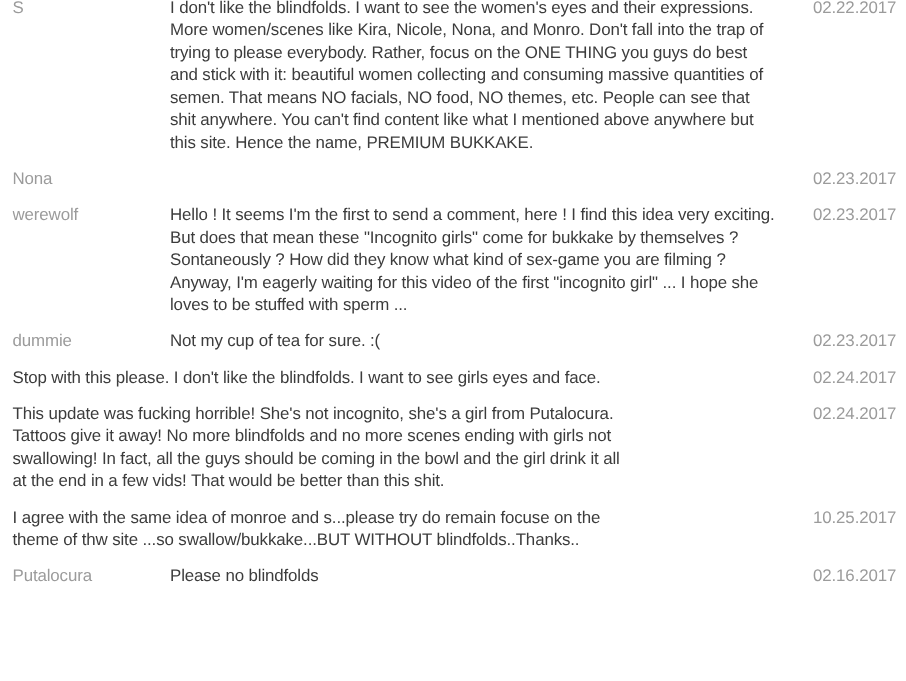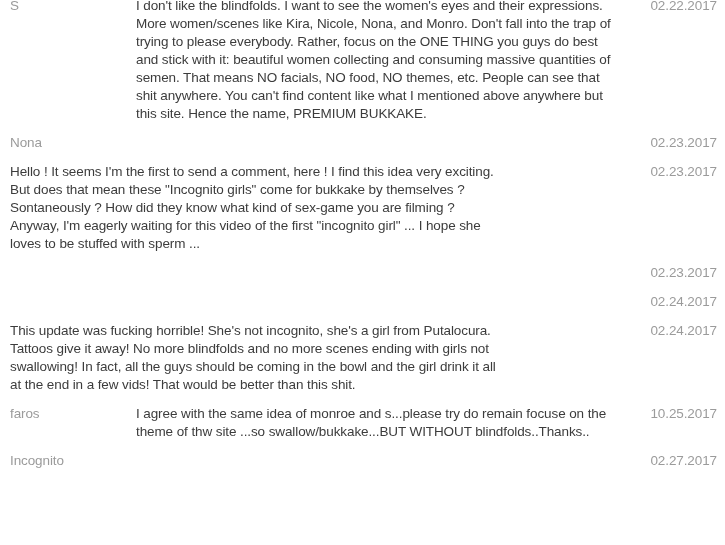--- a/index.html
+++ b/index.html
@@ -52,41 +52,45 @@
     <div class="comment-text">I don't like the blindfolds. I want to see the women's eyes and their expressions. More women/scenes like Kira, Nicole, Nona, and Monro. Don't fall into the trap of trying to please everybody. Rather, focus on the ONE THING you guys do best and stick with it: beautiful women collecting and consuming massive quantities of semen. That means NO facials, NO food, NO themes, etc. People can see that shit anywhere. You can't find content like what I mentioned above anywhere but this site. Hence the name, PREMIUM BUKKAKE.</div>
     <div class="comment-date">02.22.2017</div>
   </div>
 
   <div class="comment-row">
     <div class="comment-username">Nona</div>
     <div class="comment-date">02.23.2017</div>
   </div>
 
   <div class="comment-row">
+    <div class="comment-username">werewolf</div>
     <div class="comment-text">Hello ! It seems I'm the first to send a comment, here ! I find this idea very exciting. But does that mean these "Incognito girls" come for bukkake by themselves ? Sontaneously ? How did they know what kind of sex-game you are filming ? Anyway, I'm eagerly waiting for this video of the first "incognito girl" ... I hope she loves to be stuffed with sperm ...</div>
     <div class="comment-date">02.23.2017</div>
   </div>
 
   <div class="comment-row">
+    <div class="comment-username">dummie</div>
+    <div class="comment-text">Not my cup of tea for sure. :(</div>
     <div class="comment-date">02.23.2017</div>
   </div>
 
   <div class="comment-row">
+    <div class="comment-text">Stop with this please. I don't like the blindfolds. I want to see girls eyes and face.</div>
     <div class="comment-date">02.24.2017</div>
   </div>
 
   <div class="comment-row">
     <div class="comment-text">This update was fucking horrible! She's not incognito, she's a girl from Putalocura. Tattoos give it away! No more blindfolds and no more scenes ending with girls not swallowing! In fact, all the guys should be coming in the bowl and the girl drink it all at the end in a few vids! That would be better than this shit.</div>
     <div class="comment-date">02.24.2017</div>
   </div>
 
   <div class="comment-row">
-    <div class="comment-username">faros</div>
     <div class="comment-text">I agree with the same idea of monroe and s...please try do remain focuse on the theme of thw site ...so swallow/bukkake...BUT WITHOUT blindfolds..Thanks..</div>
     <div class="comment-date">10.25.2017</div>
   </div>
 
   <div class="comment-row">
-    <div class="comment-username">Incognito</div>
-    <div class="comment-date">02.27.2017</div>
+    <div class="comment-username">Putalocura</div>
+    <div class="comment-text">Please no blindfolds</div>
+    <div class="comment-date">02.16.2017</div>
   </div>
 
 </div>
 
 </body></html>

